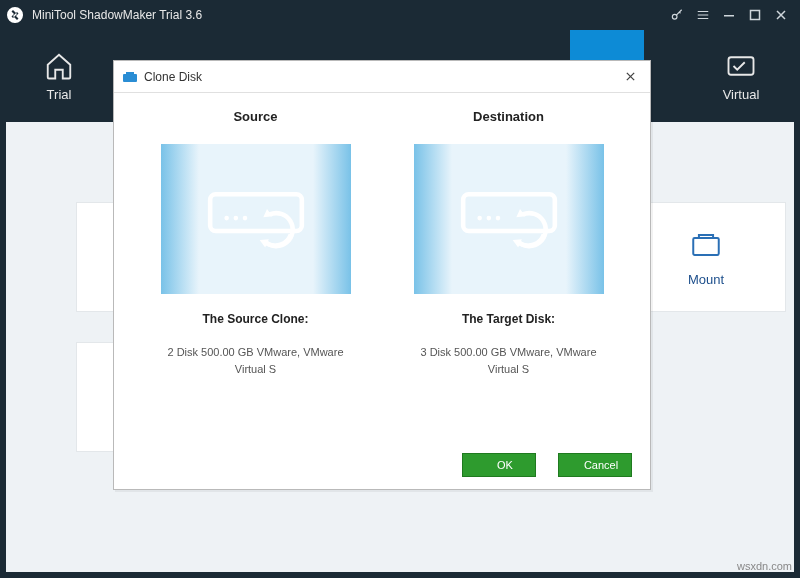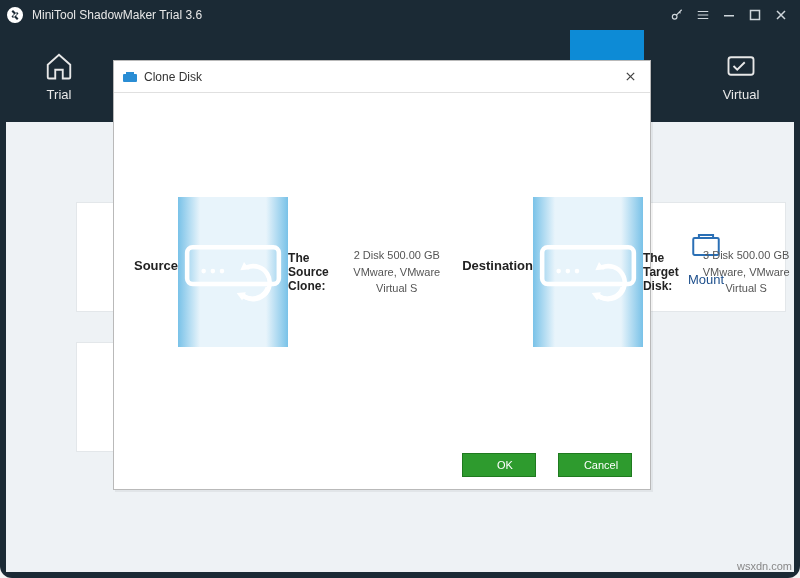--- a/index.html
+++ b/index.html
@@ -1,17 +1,17 @@
 <!DOCTYPE html>
 <html><head>
 <meta charset="utf-8">
 <style>
   * { box-sizing: border-box; margin: 0; padding: 0; font-family: "Segoe UI", Arial, sans-serif; }
   html, body { width: 800px; height: 578px; overflow: hidden; background: #f5f5f5; }
-  .app-window { width: 800px; height: 578px; background: #1b2a35; position: relative; border-radius: 12px; }
+  .app-window { width: 800px; height: 578px; background: #1b2a35; position: relative; }
   .titlebar {
     height: 30px; background: #1b2a35; display: flex; align-items: center;
     color: #e8e8e8; font-size: 12px; padding: 0 6px;
   }
   .titlebar .logo { width: 18px; height: 18px; margin-right: 8px; display:flex; align-items:center; justify-content:center; }
   .titlebar .title { flex: 1; }
   .titlebar .tbtn { width: 26px; height: 26px; display:flex; align-items:center; justify-content:center; color:#cfd6db; }
   .navbar {
     height: 92px; background: #1b2a35; display:flex; align-items:center;
     padding: 0 14px; color:#e8e8e8; position:relative;
@@ -45,21 +45,21 @@
     box-shadow: 2px 2px 0 rgba(0,0,0,0.05);
   }
   .modal-header {
     height:32px; border-bottom:1px solid #e0e0e0; display:flex; align-items:center;
     padding:0 8px; font-size:12px; color:#333;
   }
   .modal-header .mh-icon { width:16px; height:16px; margin-right:6px; }
   .modal-header .mh-title { flex:1; }
   .modal-header .mh-close { width:24px; height:24px; display:flex; align-items:center; justify-content:center; color:#555; }
   .modal-body { flex:1; display:flex; padding:10px 20px 0 20px; }
-  .col { flex:1; display:flex; flex-direction:row; align-items:center; }
+  .col { flex:1; display:flex; flex-direction:column; align-items:center; }
   .col + .col { margin-left:10px; }
   .col-header { font-size:13px; font-weight:600; color:#222; margin:6px 0 20px; }
   .disk-tile {
     width:190px; height:150px; position:relative; display:flex; align-items:center; justify-content:center;
     background: linear-gradient(90deg, #79c2e8 0%, #e8f4fb 20%, #e8f4fb 80%, #79c2e8 100%);
   }
   .disk-label { font-size:12px; font-weight:700; color:#222; margin:18px 0 18px; }
   .disk-desc { font-size:11px; color:#555; text-align:center; line-height:1.5; max-width:200px; }
   .modal-footer {
     height:48px; display:flex; align-items:center; justify-content:flex-end;

